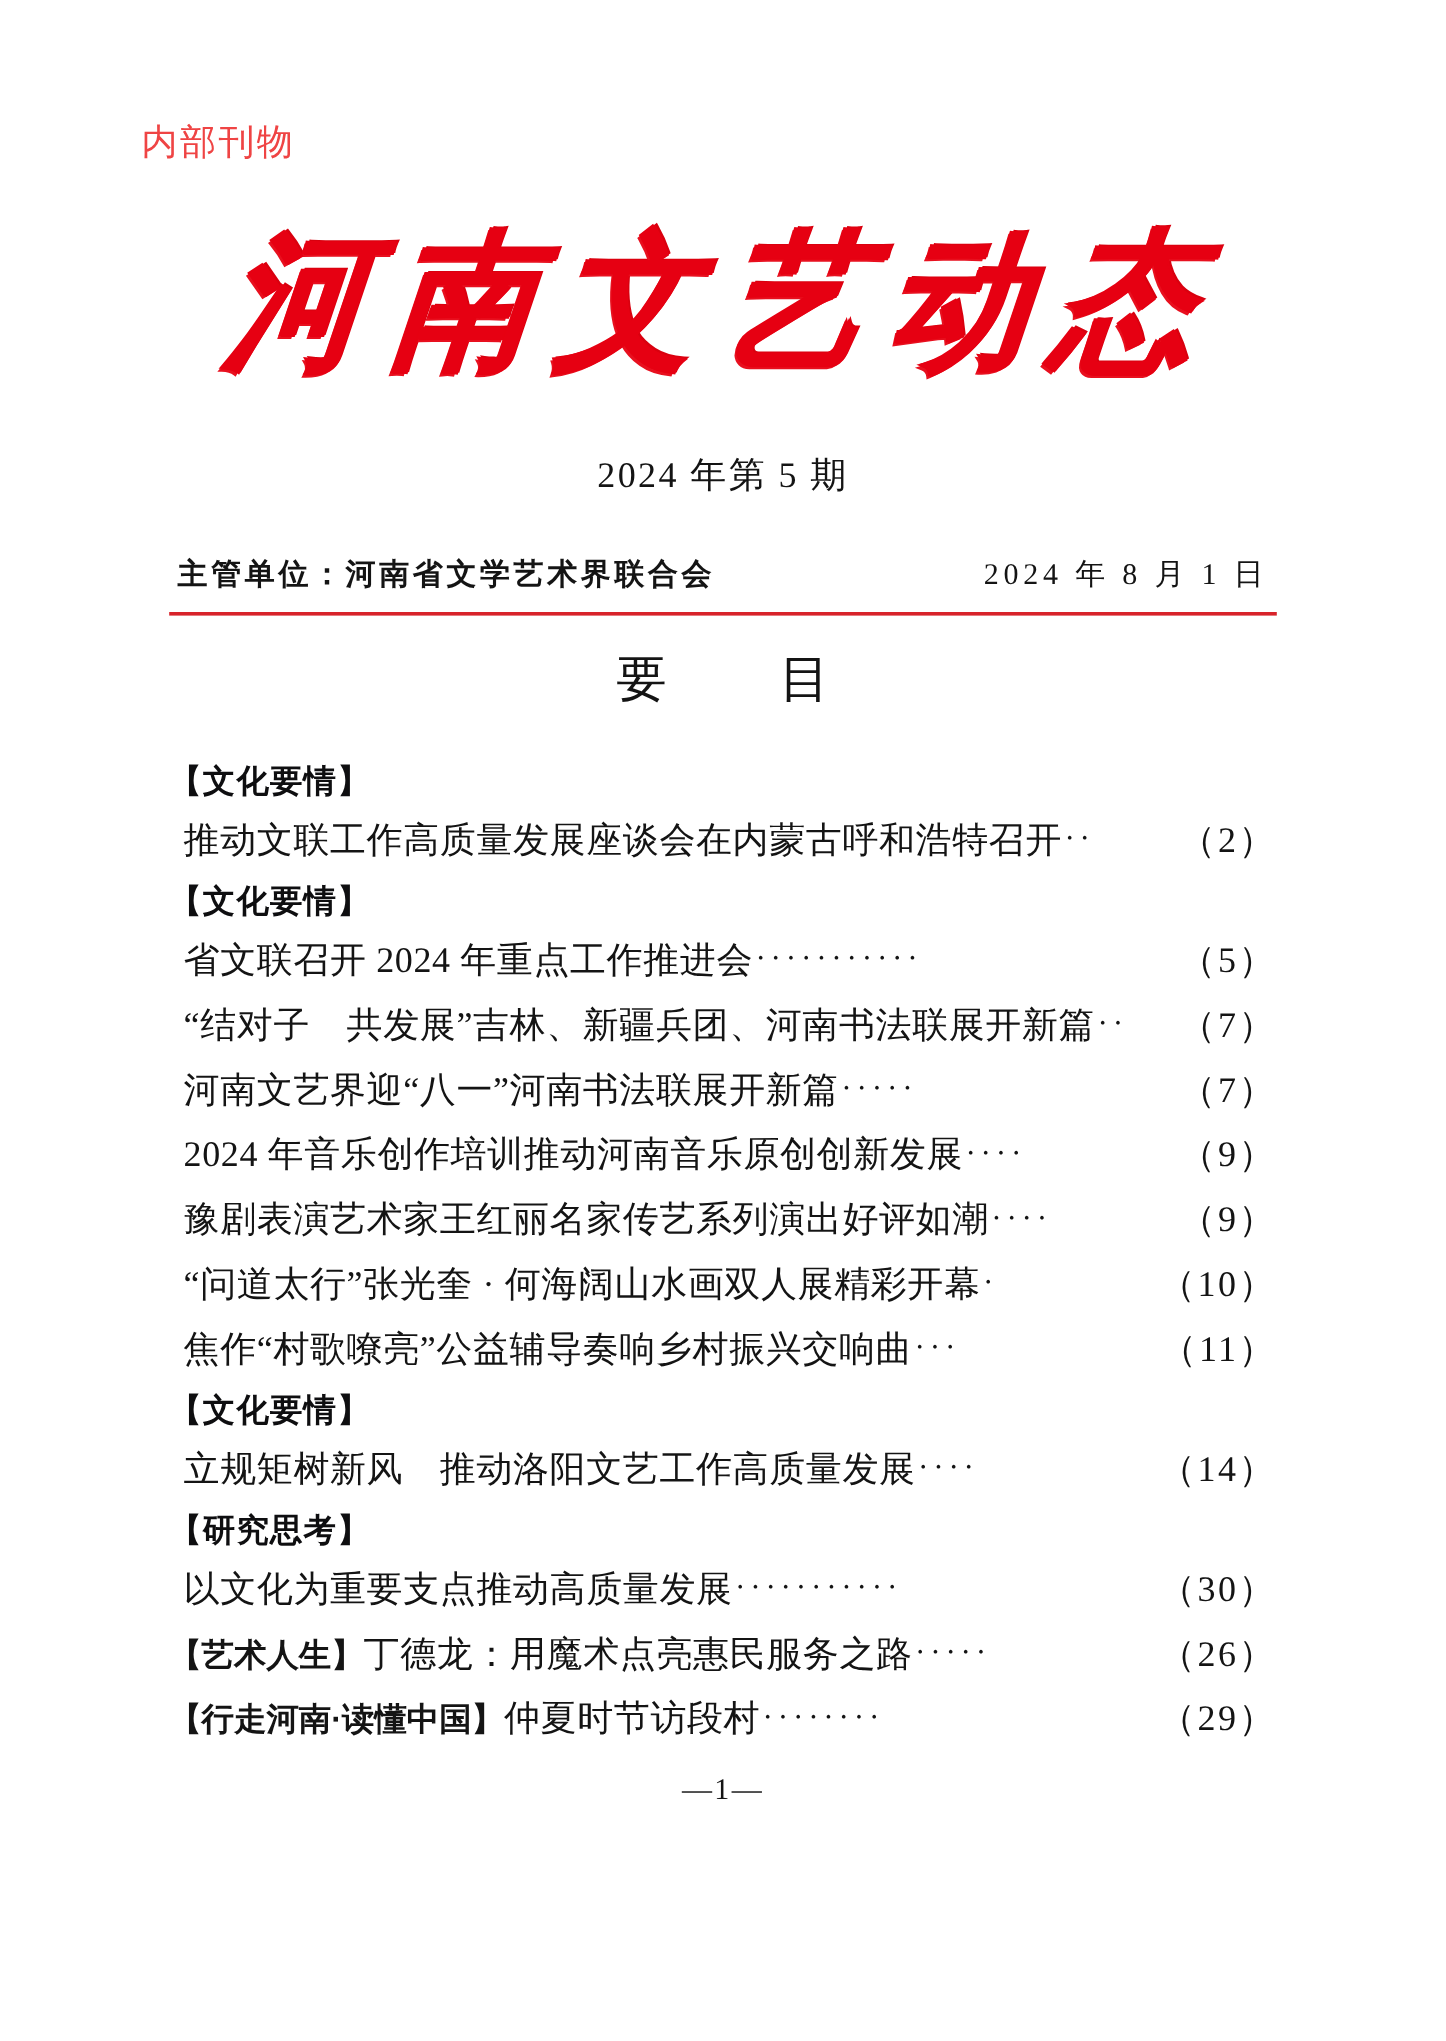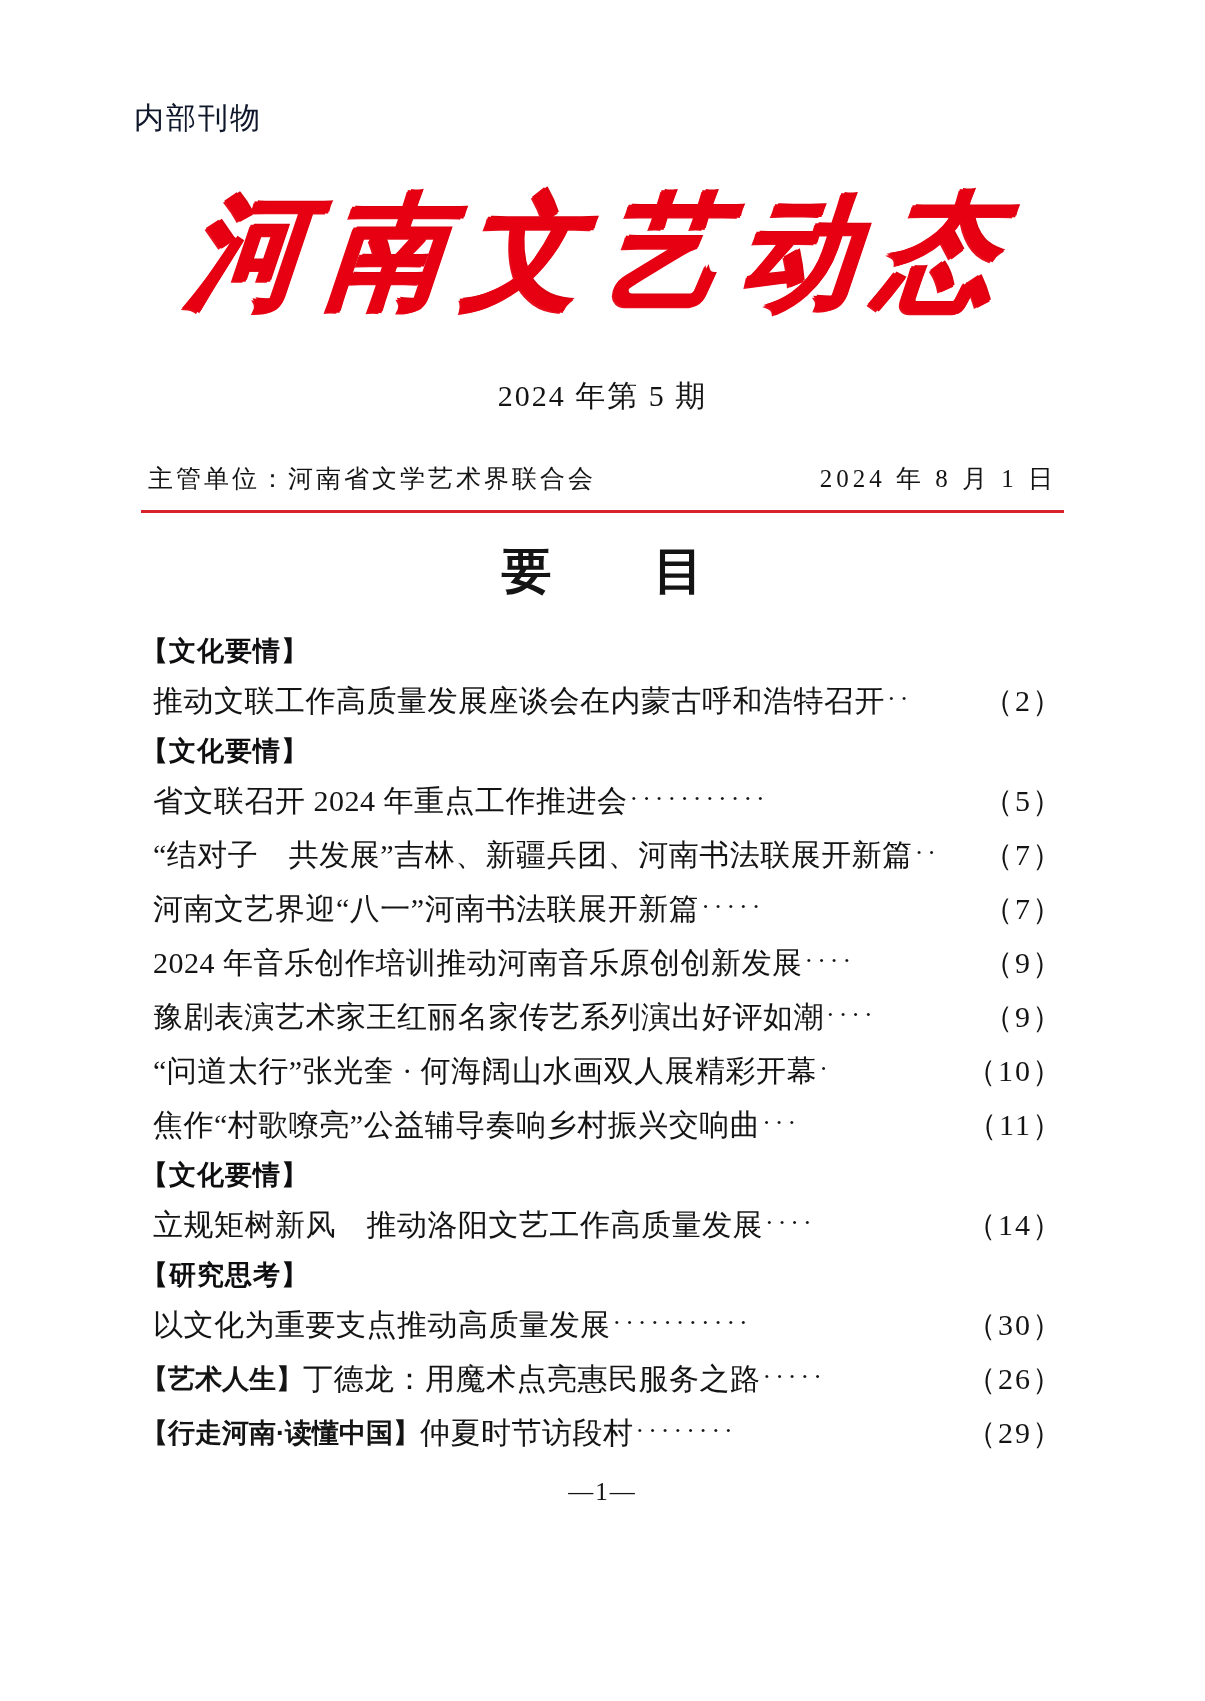--- a/index.html
+++ b/index.html
@@ -22,22 +22,21 @@
   }
 
   
   .kicker {
     position: absolute;
     left: 118px;
     top: 98px;
     font-size: 30px;
     letter-spacing: 2px;
     font-family: "Liberation Sans", "DejaVu Sans", sans-serif;
-    color: #0f172a;
-    margin-left: 16px;
+    color: #ef4444;
   }
 
   .masthead {
     position: absolute;
     left: 0;
     right: 0;
     top: 176px;
     text-align: center;
     height: 160px;
   }
@@ -72,41 +71,41 @@
     position: absolute;
     left: 148px;
     right: 148px;
     top: 462px;
     display: flex;
     justify-content: space-between;
     align-items: baseline;
     font-size: 25px;
     letter-spacing: 3px;
   }
-  .imprint .left { white-space: nowrap; }
+  .imprint .left { white-space: nowrap; font-weight: bold; }
   .imprint .right { white-space: nowrap; letter-spacing: 4px; }
 
   .rule {
     position: absolute;
     left: 141px;
     right: 141px;
     top: 510px;
     height: 3px;
     background: #d8232a;
   }
 
   
   .toc-title {
     position: absolute;
     left: 0;
     right: 0;
     top: 538px;
     text-align: center;
-    font-size: 50px;
-    font-weight: 700;
+    font-size: 42px;
+    font-weight: 400;
     letter-spacing: 26px;
     text-indent: 26px;
     font-family: "Liberation Serif", "DejaVu Serif", serif;
   }
 
   .toc {
     position: absolute;
     left: 141px;
     right: 141px;
     top: 628px;

